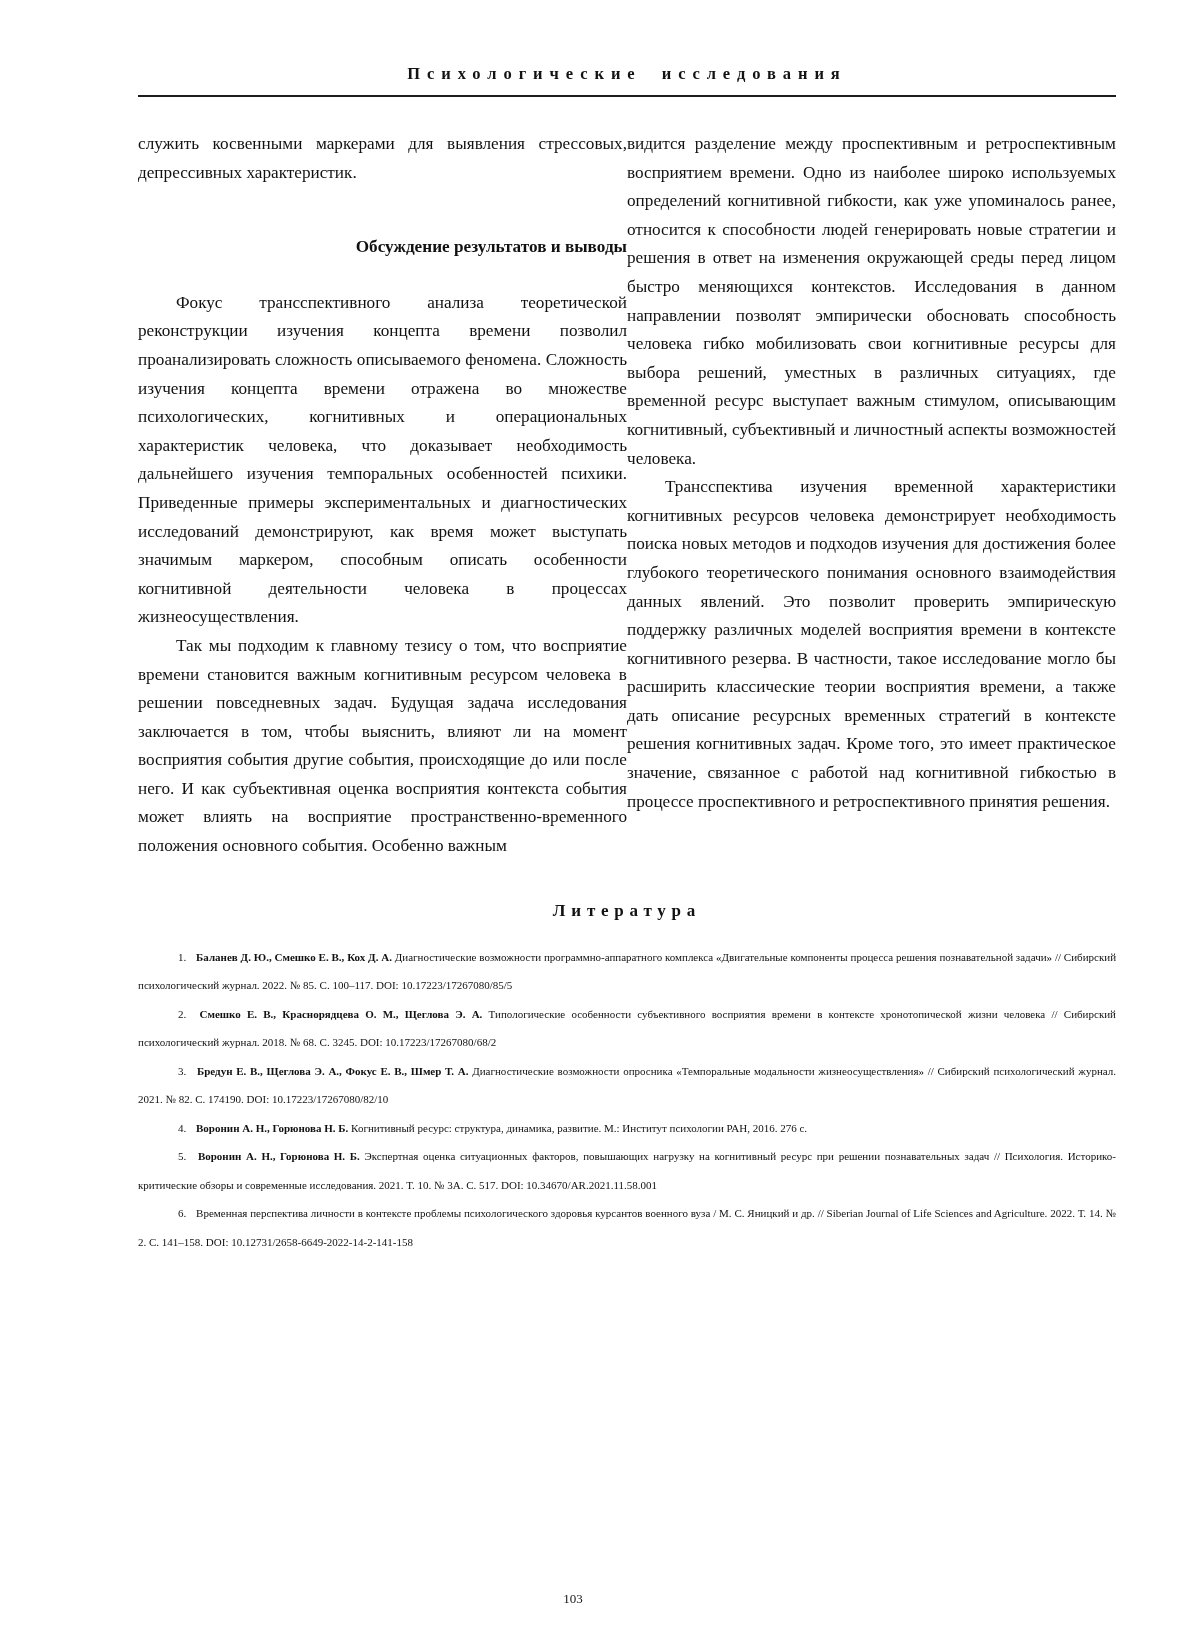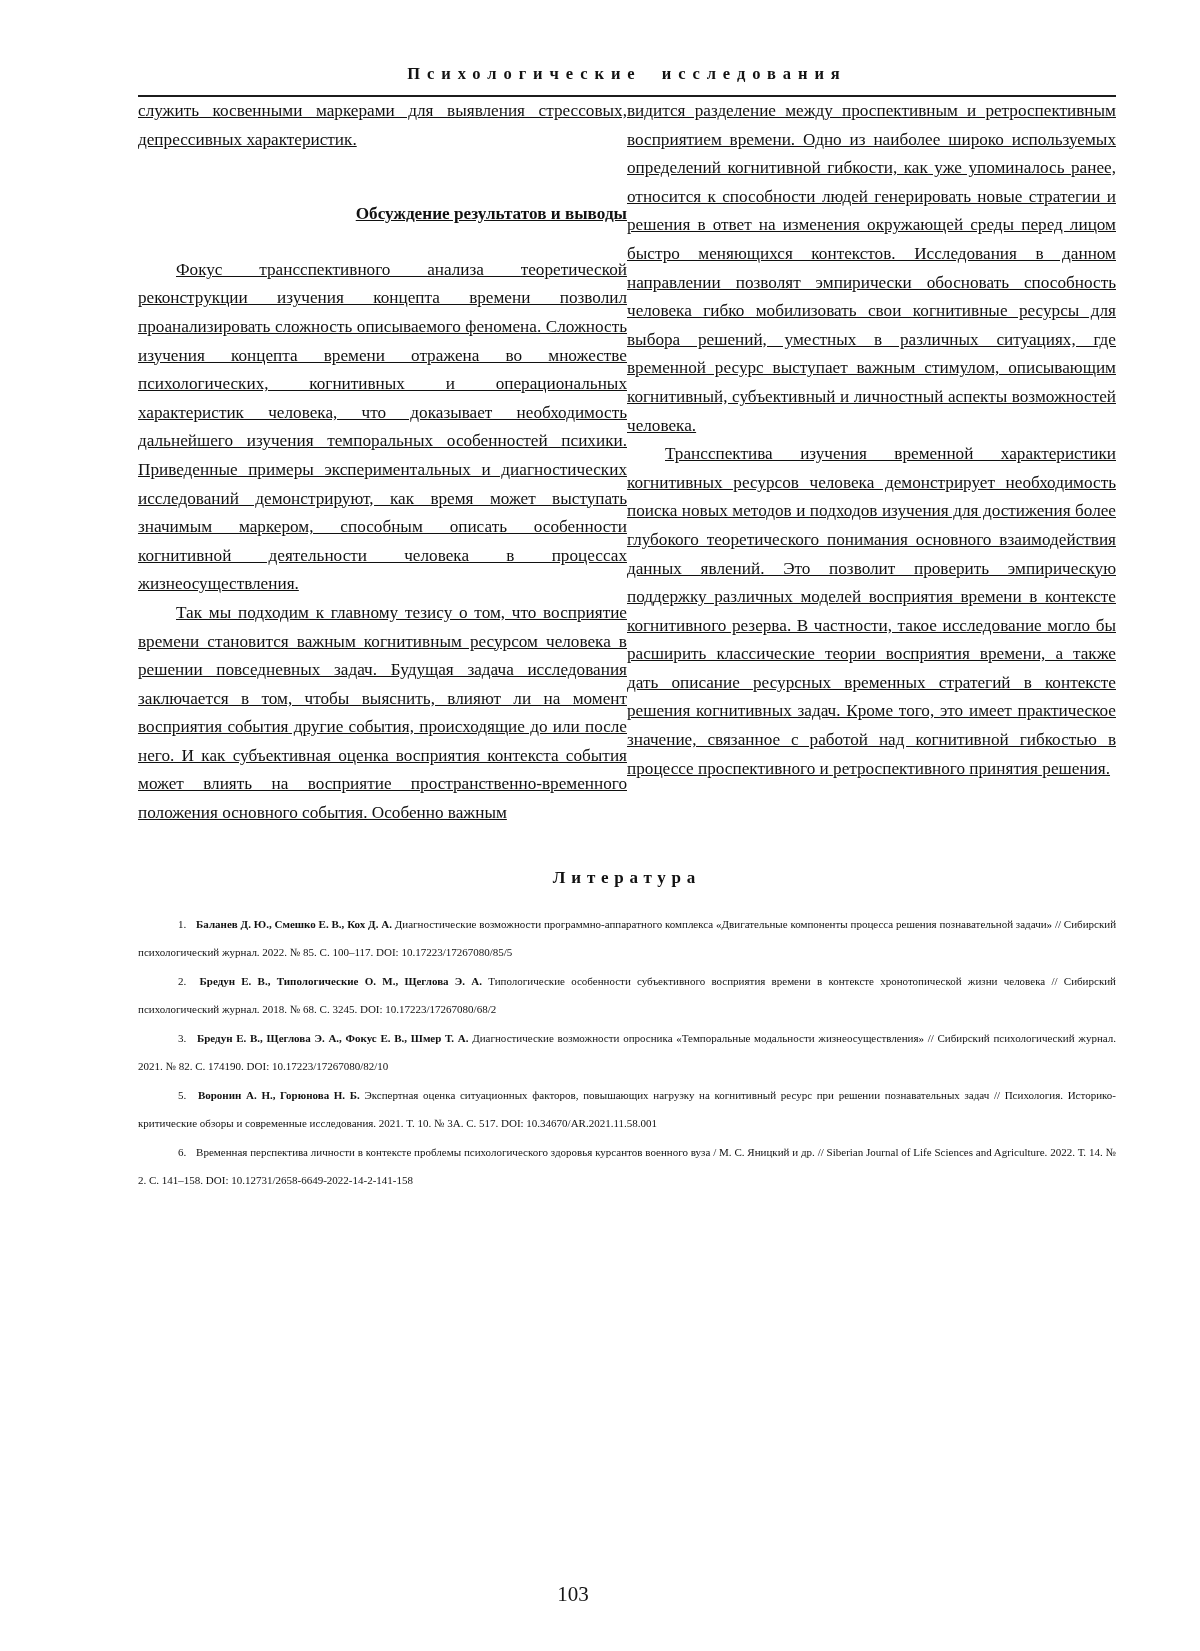--- a/index.html
+++ b/index.html
@@ -31,21 +31,21 @@
     word-spacing: 0.55em;
     color: #131313;
   }
   .header-rule {
     border: 0;
     border-top: 2.6px solid #1c1c1c;
     margin: 11px 0 0 0;
   }
   .columns {
     display: flex;
-    text-decoration: underline;
+    margin-top: 33px;
   }
   .col {
     flex: 1 1 0;
     font-size: 17.2px;
     line-height: 28.6px;
     text-align: justify;
     hyphens: auto;
     -webkit-hyphens: auto;
   }
   .para {
@@ -86,21 +86,21 @@
   }
   .ref-authors {
     font-weight: bold;
   }
   .page-number {
     position: absolute;
     left: 138px;
     width: 870px;
     bottom: 44px;
     text-align: center;
-    font-size: 21px;
+    font-size: 13px;
     color: #151515;
   }
 </style>
 </head>
 <body>
 
 <div class="page">
 
   <div class="running-head">Психологические исследования</div>
   <hr class="header-rule">
@@ -127,30 +127,35 @@
     <div class="refs">
 
       <p class="ref">
         <span class="ref-num">1.</span>
         <span class="ref-authors">Баланев Д. Ю., Смешко Е. В., Кох Д. А.</span>
         <span class="ref-text">Диагностические возможности программно-аппаратного комплекса «Двигательные компоненты процесса решения познавательной задачи» // Сибирский психологический журнал. 2022. № 85. С. 100–117. DOI: 10.17223/17267080/85/5</span>
       </p>
 
       <p class="ref">
         <span class="ref-num">2.</span>
-        <span class="ref-authors">Бредун Е. В., Типологические О. М., Щеглова Э. А.</span>
+        <span class="ref-authors">Смешко Е. В., Краснорядцева О. М., Щеглова Э. А.</span>
         <span class="ref-text">Типологические особенности субъективного восприятия времени в контексте хронотопической жизни человека // Сибирский психологический журнал. 2018. № 68. С. 3245. DOI: 10.17223/17267080/68/2</span>
       </p>
 
       <p class="ref">
         <span class="ref-num">3.</span>
         <span class="ref-authors">Бредун Е. В., Щеглова Э. А., Фокус Е. В., Шмер Т. А.</span>
         <span class="ref-text">Диагностические возможности опросника «Темпоральные модальности жизнеосуществления» // Сибирский психологический журнал. 2021. № 82. С. 174190. DOI: 10.17223/17267080/82/10</span>
       </p>
 
+      <p class="ref">
+        <span class="ref-num">4.</span>
+        <span class="ref-authors">Воронин А. Н., Горюнова Н. Б.</span>
+        <span class="ref-text">Когнитивный ресурс: структура, динамика, развитие. М.: Институт психологии РАН, 2016. 276 с.</span>
+      </p>
 
       <p class="ref">
         <span class="ref-num">5.</span>
         <span class="ref-authors">Воронин А. Н., Горюнова Н. Б.</span>
         <span class="ref-text">Экспертная оценка ситуационных факторов, повышающих нагрузку на когнитивный ресурс при решении познавательных задач // Психология. Историко-критические обзоры и современные исследования. 2021. Т. 10. № 3А. С. 517. DOI: 10.34670/AR.2021.11.58.001</span>
       </p>
 
       <p class="ref">
         <span class="ref-num">6.</span>
         <span class="ref-authors"></span>

